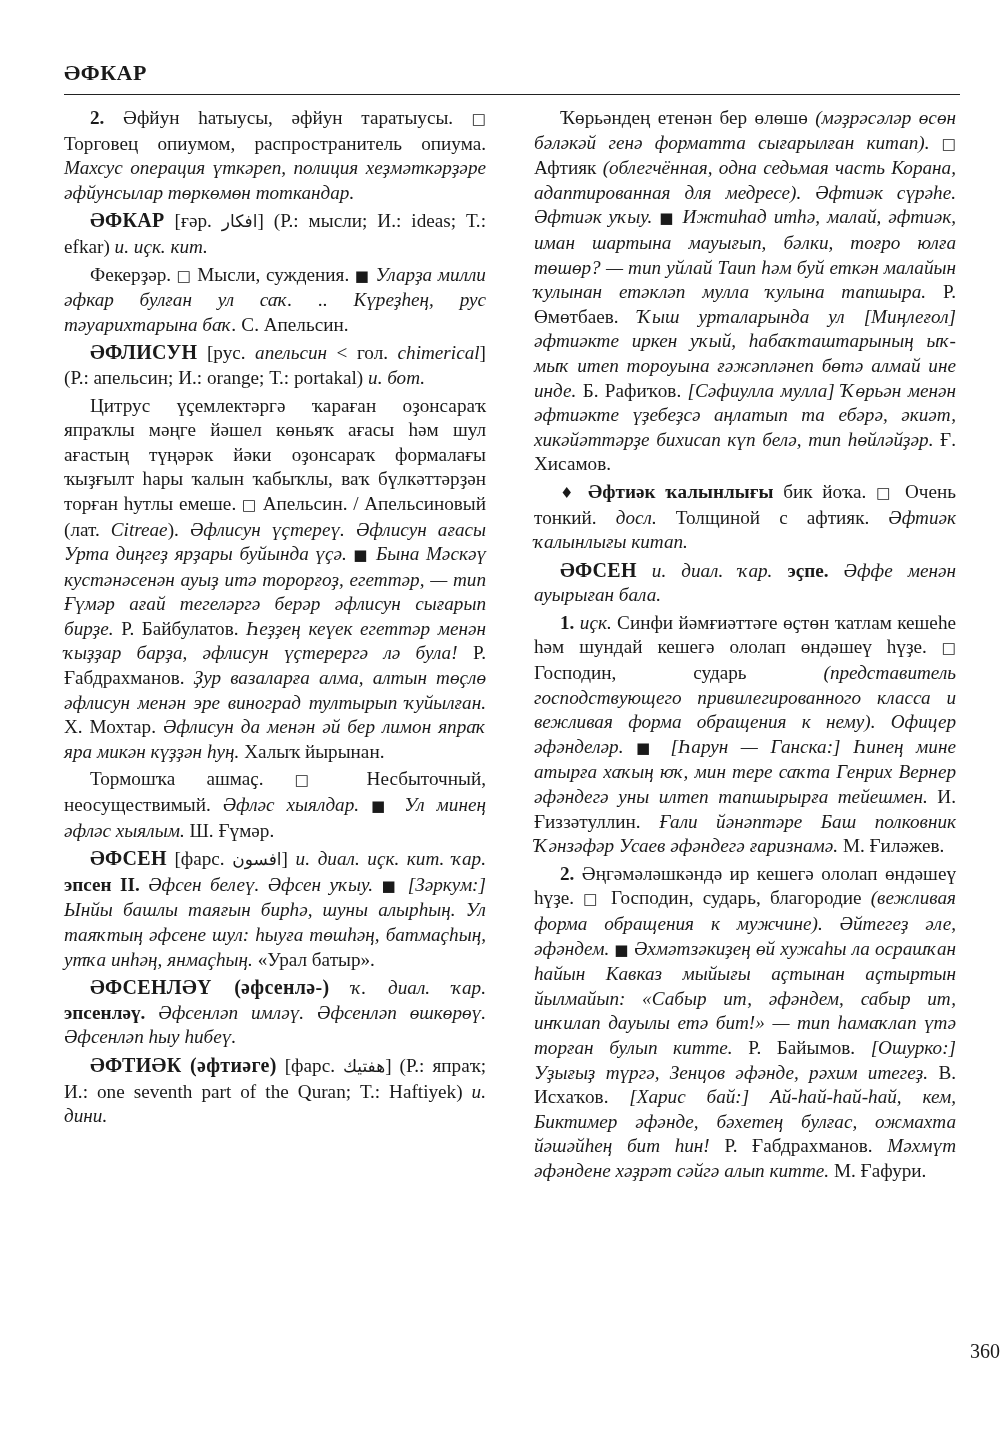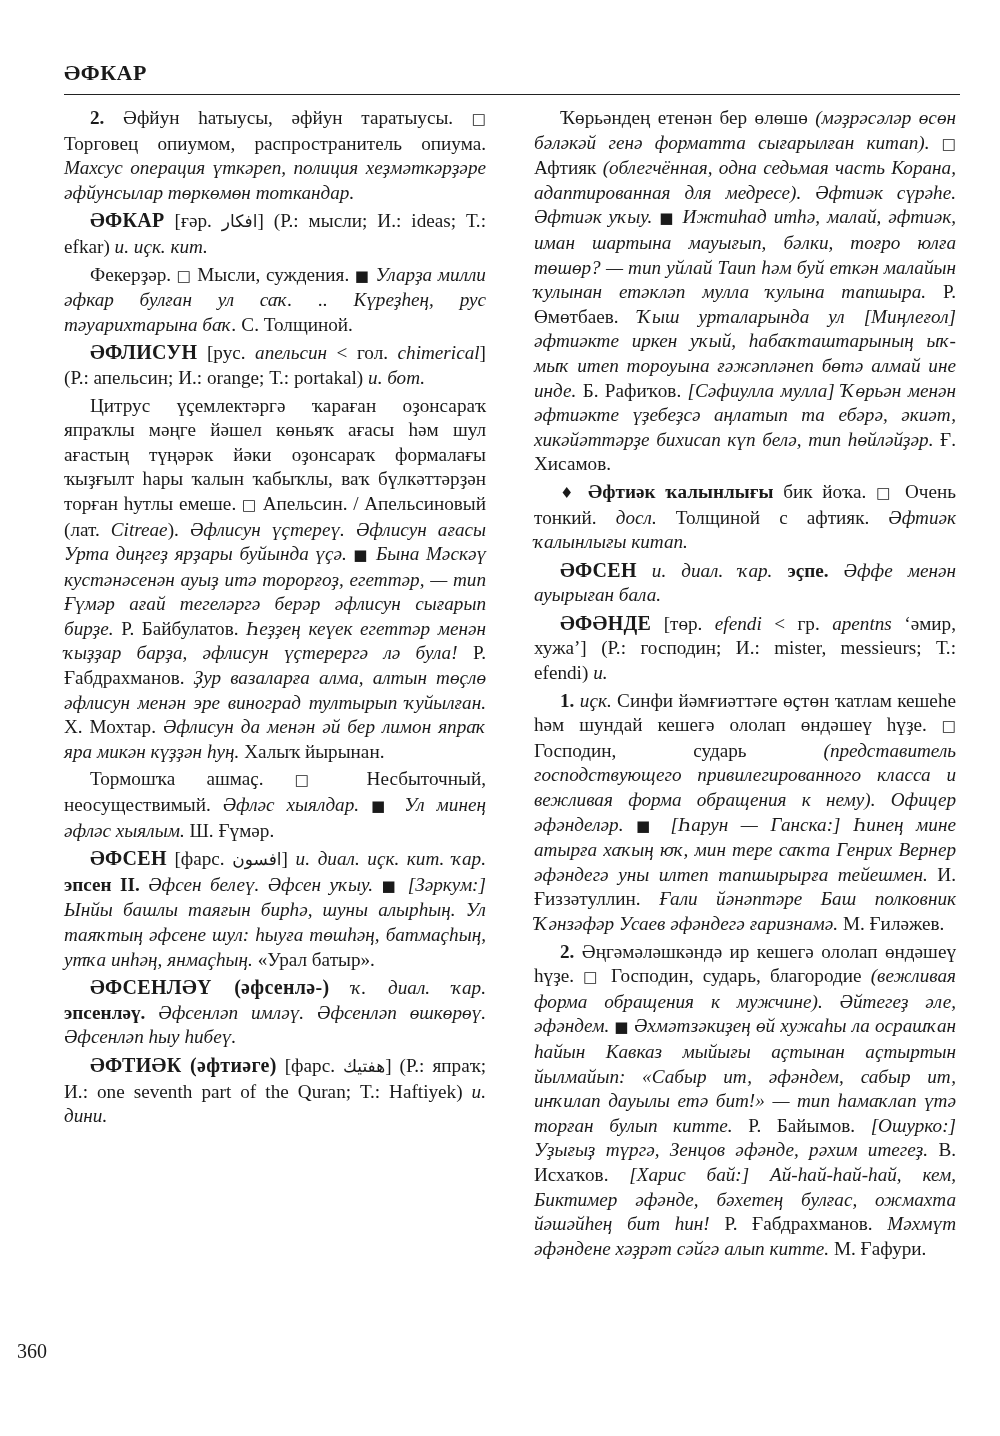--- a/index.html
+++ b/index.html
@@ -24,44 +24,42 @@
   }
   .col-left { left: 64px; }
   .col-right { left: 534px; }
   .entry { margin: 0 0 3px 0; text-indent: 26px; }
   b, .bold { font-weight: bold; }
   i, .it { font-style: italic; }
   .headword { font-weight: bold; font-size: 20px; letter-spacing: 0.3px; }
   .arabic { font-family: Liberation Serif, serif; font-size: 17px; direction: rtl; unicode-bidi: isolate; }
   .mark { font-family: "DejaVu Sans", sans-serif; font-size: 15px; }
   .page-number {
-    position: absolute; left: 0; right: 0; top: 1340px; text-align: left;
+    position: absolute; left: 0; right: 0; top: 1340px; text-align: right;
     font-size: 20px;
-    padding-left: 17px;
   }
 </style>
 </head>
 <body>
 
 <div class="running-head">ӘФКАР</div>
 <div class="head-rule"></div>
 
 <div class="column col-left">
     <p class="entry"><span class="bold">2. </span><span>Әфйун hатыусы, әфйун таратыусы. </span><span class="mark">□</span><span> Торговец опиумом, распространитель опиума. </span><span class="it">Махсус операция үткәреп, полиция хеҙмәткәрҙәре әфйунсылар төркөмөн тоткандар.</span></p>
     <p class="entry"><span class="headword">ӘФКАР</span><span> [ғәр. </span><span class="arabic">افكار</span><span>] (Р.: мысли; И.: ideas; Т.: efkar) </span><span class="it">и. иҫк. кит.</span></p>
-    <p class="entry"><span>Фекерҙәр. </span><span class="mark">□</span><span> Мысли, суждения. </span><span class="mark">■</span><span class="it"> Уларҙа милли әфкар булған ул саҡ. .. Күреҙһең, рус тәуарихтарына баҡ.</span><span> С. Толщиной.</span></p>
+    <p class="entry"><span>Фекерҙәр. </span><span class="mark">□</span><span> Мысли, суждения. </span><span class="mark">■</span><span class="it"> Уларҙа милли әфкар булған ул саҡ. .. Күреҙһең, рус тәуарихтарына баҡ.</span><span> С. Апельсин.</span></p>
     <p class="entry"><span class="headword">ӘФЛИСУН</span><span> [рус. </span><span class="it">апельсин</span><span> &lt; гол. </span><span class="it">chimerical</span><span>] (Р.: апельсин; И.: orange; Т.: portakal) </span><span class="it">и. бот.</span></p>
     <p class="entry"><span>Цитрус үҫемлектәргә ҡараған оҙонсараҡ япраҡлы мәңге йәшел көньяҡ ағасы һәм шул ағастың түңәрәк йәки оҙонсараҡ формалағы ҡыҙғылт һары ҡалын ҡабыҡлы, ваҡ бүлкәттәрҙән торған һутлы емеше. </span><span class="mark">□</span><span> Апельсин. / Апельсиновый (лат. </span><span class="it">Citreae</span><span>). </span><span class="it">Әфлисун үҫтереү. Әфлисун ағасы Урта диңгеҙ ярҙары буйында үҫә. </span><span class="mark">■</span><span class="it"> Бына Мәскәү кустәнәсенән ауыҙ итә торорғоҙ, егеттәр, — тип Ғүмәр ағай тегеләргә берәр әфлисун сығарып бирҙе.</span><span> Р. Байбулатов. </span><span class="it">Һеҙҙең кеүек егеттәр менән ҡыҙҙар барҙа, әфлисун үҫтерергә лә була!</span><span> Р. Ғабдрахманов. </span><span class="it">Ҙур вазаларға алма, алтын төҫлө әфлисун менән эре виноград тултырып ҡуйылған.</span><span> Х. Мохтар. </span><span class="it">Әфлисун да менән әй бер лимон япраҡ яра микән күҙҙән һуң.</span><span> Халыҡ йырынан.</span></p>
     <p class="entry"><span>Тормошҡа ашмаҫ. </span><span class="mark">□</span><span> Несбыточный, неосуществимый. </span><span class="it">Әфләс хыялдар. </span><span class="mark">■</span><span class="it"> Ул минең әфләс хыялым.</span><span> Ш. Ғүмәр.</span></p>
     <p class="entry"><span class="headword">ӘФСЕН</span><span> [фарс. </span><span class="arabic">افسون</span><span>] </span><span class="it">и. диал. иҫк. кит. ҡар.</span><span class="bold"> эпсен II.</span><span class="it"> Әфсен белеү. Әфсен уҡыу. </span><span class="mark">■</span><span class="it"> [Зәркум:] Ынйы башлы таяғын бирһә, шуны алырһың. Ул таяҡтың әфсене шул: һыуға төшһәң, батмаҫһың, утҡа инһәң, янмаҫһың.</span><span> «Урал батыр».</span></p>
     <p class="entry"><span class="headword">ӘФСЕНЛӘҮ (әфсенлә-)</span><span class="it"> ҡ. диал. ҡар.</span><span class="bold"> эпсенләү.</span><span class="it"> Әфсенләп имләү. Әфсенләп өшкөрөү. Әфсенләп һыу һибеү.</span></p>
     <p class="entry"><span class="headword">ӘФТИӘК (әфтиәге)</span><span> [фарс. </span><span class="arabic">هفتيك</span><span>] (Р.: япраҡ; И.: one seventh part of the Quran; Т.: Haftiyek) </span><span class="it">и. дини.</span></p>
   </div>
 <div class="column col-right">
     <p class="entry"><span>Ҡөрьәндең етенән бер өлөшө </span><span class="it">(мәҙрәсәләр өсөн бәләкәй генә форматта сығарылған китап).</span><span> </span><span class="mark">□</span><span> Афтияк </span><span class="it">(облегчённая, одна седьмая часть Корана, адаптированная для медресе). Әфтиәк сүрәһе. Әфтиәк уҡыу. </span><span class="mark">■</span><span class="it"> Ижтиһад итһә, малай, әфтиәк, иман шартына мауығып, бәлки, тоғро юлға төшөр? — тип уйлай Таип һәм буй еткән малайын ҡулынан етәкләп мулла ҡулына тапшыра.</span><span> Р. Өмөтбаев. </span><span class="it">Ҡыш урталарында ул [Миңлеғол] әфтиәкте иркен уҡый, һабаҡташтарының ыҡ-мыҡ итеп тороуына ғәжәпләнеп бөтә алмай ине инде.</span><span> Б. Рафиҡов. </span><span class="it">[Сәфиулла мулла] Ҡөрьән менән әфтиәкте үҙебеҙсә аңлатып та ебәрә, әкиәт, хикәйәттәрҙе бихисап күп белә, тип һөйләйҙәр.</span><span> Ғ. Хисамов.</span></p>
     <p class="entry"><span class="mark">♦</span><span class="bold"> Әфтиәк ҡалынлығы</span><span> бик йоҡа. </span><span class="mark">□</span><span> Очень тонкий. </span><span class="it">досл.</span><span> Толщиной с афтияк. </span><span class="it">Әфтиәк ҡалынлығы китап.</span></p>
     <p class="entry"><span class="headword">ӘФСЕН</span><span class="it"> и. диал. ҡар.</span><span class="bold"> эҫпе.</span><span class="it"> Әффе менән ауырыған бала.</span></p>
-    <p class="entry"><span class="headword">ӘФӘНДЕ</span><span> [төр. </span><span class="it">efendi</span><span> &lt; гр. </span><span class="it">apentns</span><span> ‘әмир, хужа’] (Р.: господин; И.: mister, messieurs; Т.: efendi) </span><span class="it">и.</span></p>
     <p class="entry"><span class="bold">1. </span><span class="it">иҫк.</span><span> Синфи йәмғиәттәге өҫтөн ҡатлам кешеһе һәм шундай кешегә ололап өндәшеү һүҙе. </span><span class="mark">□</span><span> Господин, сударь </span><span class="it">(представитель господствующего привилегированного класса и вежливая форма обращения к нему). Офицер әфәнделәр. </span><span class="mark">■</span><span class="it"> [Һарун — Ганска:] Һинең мине атырға хаҡың юҡ, мин тере саҡта Генрих Вернер әфәндегә уны илтеп тапшырырға тейешмен.</span><span> И. Ғиззәтуллин. </span><span class="it">Ғали йәнәптәре Баш полковник Ҡәнзәфәр Усаев әфәндегә ғаризнамә.</span><span> М. Ғиләжев.</span></p>
     <p class="entry"><span class="bold">2. </span><span>Әңгәмәләшкәндә ир кешегә ололап өндәшеү һүҙе. </span><span class="mark">□</span><span> Господин, сударь, благородие </span><span class="it">(вежливая форма обращения к мужчине). Әйтегеҙ әле, әфәндем. </span><span class="mark">■</span><span class="it"> Әхмәтзәкиҙең өй хужаһы ла осрашҡан һайын Кавказ мыйығы аҫтынан аҫтыртын йылмайып: «Сабыр ит, әфәндем, сабыр ит, инҡилап дауылы етә бит!» — тип һамаҡлап үтә торған булып китте.</span><span> Р. Байымов. </span><span class="it">[Ошурко:] Уҙығыҙ түргә, Зенцов әфәнде, рәхим итегеҙ.</span><span> В. Исхаҡов. </span><span class="it">[Харис бай:] Ай-һай-һай-һай, кем, Биктимер әфәнде, бәхетең булғас, ожмахта йәшәйһең бит һин!</span><span> Р. Ғабдрахманов. </span><span class="it">Мәхмүт әфәндене хәҙрәт сәйгә алып китте.</span><span> М. Ғафури.</span></p>
   </div>
 
 <div class="page-number">360</div>
 
 </body></html>

